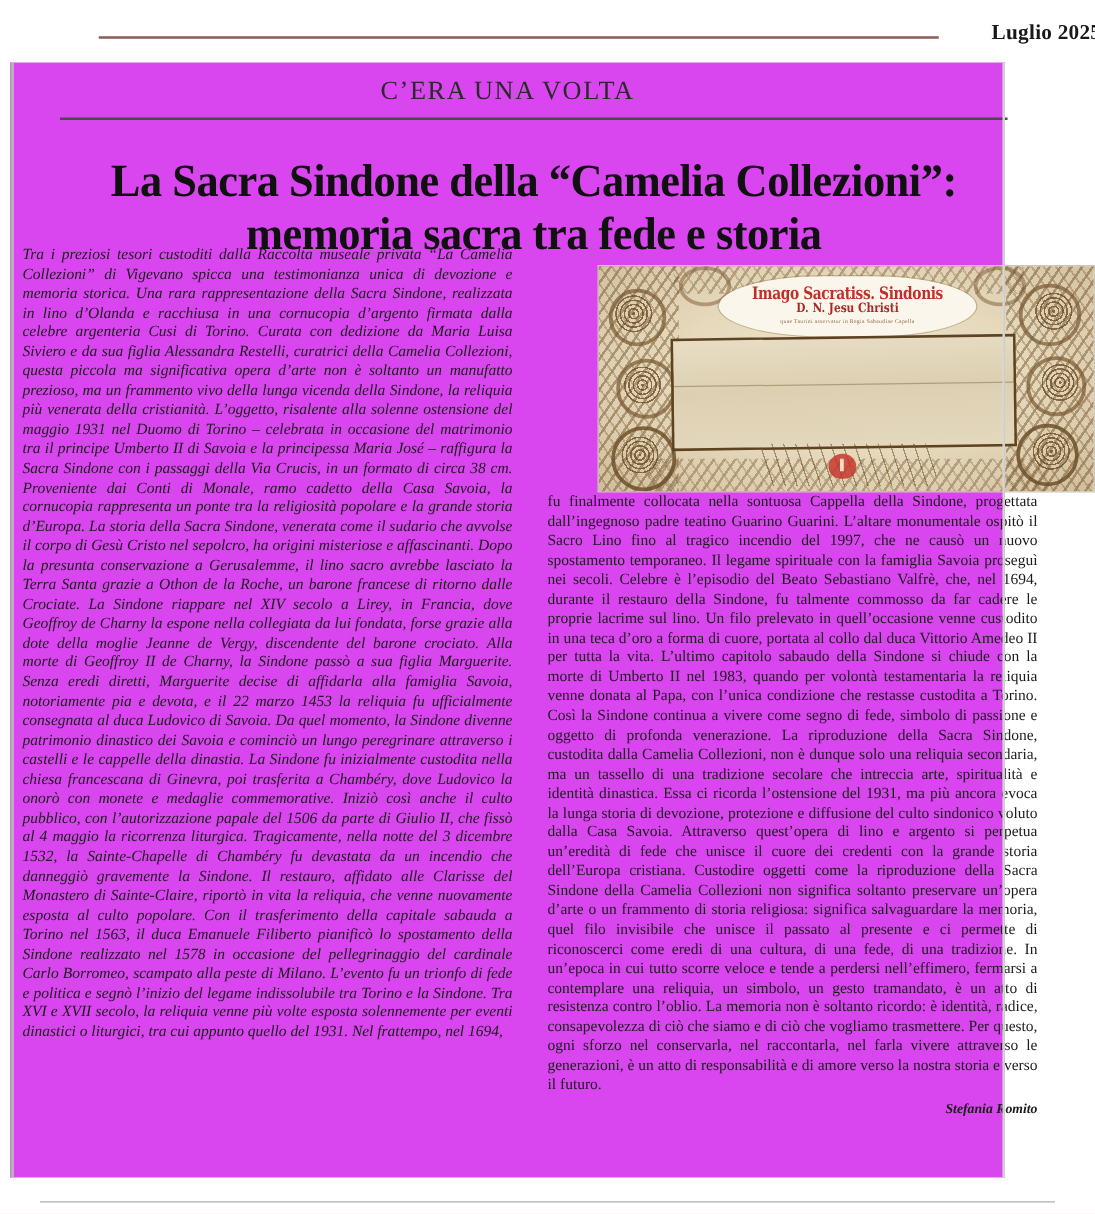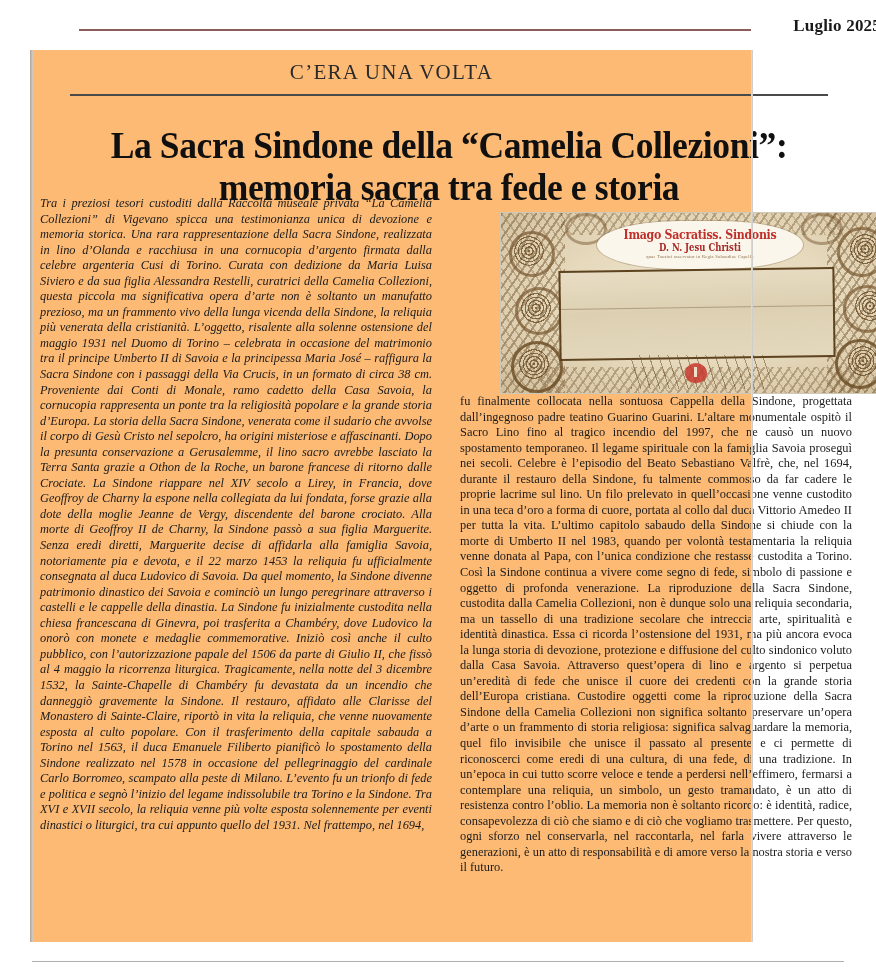--- a/index.html
+++ b/index.html
@@ -39,25 +39,25 @@
     font-size: 17px;
     font-weight: bold;
     letter-spacing: 0.2px;
     color: #191919;
     white-space: nowrap;
   }
 
   
   .paper {
     position: absolute;
-    left: 30px;
+    left: 8px;
     top: 50px;
-    width: 723px;
+    width: 796px;
     height: 892px;
-    background: #fdba74;
+    background: #d946ef;
   }
   .paper::before {
     
     content: "";
     position: absolute;
     left: 0; top: 0;
     width: 3px; height: 100%;
     background: linear-gradient(to right, #9e9e9e, #d2d2d2);
     opacity: .85;
   }
@@ -333,18 +333,21 @@
       <div class="rays"></div>
       <div class="heart"></div>
     </figure>
 
     <div class="col col-left">
       <p>Tra i preziosi tesori custoditi dalla Raccolta museale privata “La Camelia Collezioni” di Vigevano spicca una testimonianza unica di devozione e memoria storica. Una rara rappresentazione della  Sacra Sindone, realizzata in lino d’Olanda e racchiusa in una cornucopia d’argento firmata dalla  celebre argenteria Cusi di Torino. Curata con dedizione da Maria Luisa Siviero e da sua figlia  Alessandra Restelli, curatrici della Camelia Collezioni, questa piccola ma significativa opera d’arte  non è soltanto un manufatto prezioso, ma un frammento vivo della lunga vicenda della Sindone, la  reliquia più venerata della cristianità. L’oggetto, risalente alla solenne ostensione del maggio 1931  nel Duomo di Torino – celebrata in occasione del matrimonio tra il principe Umberto II di Savoia e  la principessa Maria José – raffigura la Sacra Sindone con i passaggi della Via Crucis, in un formato  di circa 38 cm. Proveniente dai Conti di Monale, ramo cadetto della Casa Savoia, la cornucopia  rappresenta un ponte tra la religiosità popolare e la grande storia d’Europa. La storia della Sacra Sindone, venerata come il sudario che avvolse il corpo di Gesù Cristo nel sepolcro, ha origini  misteriose e affascinanti. Dopo la presunta conservazione a Gerusalemme, il lino sacro avrebbe  lasciato la Terra Santa grazie a Othon de la Roche, un barone francese di ritorno dalle Crociate. La  Sindone riappare nel XIV secolo a Lirey, in Francia, dove Geoffroy de Charny la espone nella  collegiata da lui fondata, forse grazie alla dote della moglie Jeanne de Vergy, discendente del  barone crociato. Alla morte di Geoffroy II de Charny, la Sindone passò a sua figlia Marguerite.  Senza eredi diretti, Marguerite decise di affidarla alla famiglia Savoia, notoriamente pia e devota, e  il 22 marzo 1453 la reliquia fu ufficialmente consegnata al duca Ludovico di Savoia. Da quel  momento, la Sindone divenne patrimonio dinastico dei Savoia e cominciò un lungo peregrinare attraverso i castelli e le cappelle della dinastia. La Sindone fu inizialmente custodita nella chiesa  francescana di Ginevra, poi trasferita a Chambéry, dove Ludovico la onorò con monete e medaglie  commemorative. Iniziò così anche il culto pubblico, con l’autorizzazione papale del 1506 da parte  di Giulio II, che fissò al 4 maggio la ricorrenza liturgica. Tragicamente, nella notte del 3 dicembre  1532, la Sainte-Chapelle di Chambéry fu devastata da un incendio che danneggiò gravemente la  Sindone. Il restauro, affidato alle Clarisse del Monastero di Sainte-Claire, riportò in vita la reliquia,  che venne nuovamente esposta al culto popolare. Con il trasferimento della capitale sabauda a  Torino nel 1563, il duca Emanuele Filiberto pianificò lo spostamento della Sindone realizzato nel  1578 in occasione del pellegrinaggio del cardinale Carlo Borromeo, scampato alla peste di Milano.  L’evento fu un trionfo di fede e politica e segnò l’inizio del legame indissolubile tra Torino e la  Sindone. Tra XVI e XVII secolo, la reliquia venne più volte esposta solennemente per eventi  dinastici o liturgici, tra cui appunto quello del 1931. Nel frattempo, nel 1694,</p>
     </div>
 
     <div class="col col-right" style="top:198px; height:537px;">
       <p>fu finalmente  collocata nella sontuosa Cappella della Sindone, progettata dall’ingegnoso padre teatino Guarino  Guarini. L’altare monumentale ospitò il Sacro Lino fino al tragico incendio del 1997, che ne causò  un nuovo spostamento temporaneo. Il legame spirituale con la famiglia Savoia proseguì nei secoli.  Celebre è l’episodio del Beato Sebastiano Valfrè, che, nel 1694, durante il restauro della Sindone,  fu talmente commosso da far cadere le proprie lacrime sul lino. Un filo prelevato in quell’occasione  venne custodito in una teca d’oro a forma di cuore, portata al collo dal duca Vittorio Amedeo II per  tutta la vita. L’ultimo capitolo sabaudo della Sindone si chiude con la morte di Umberto II nel 1983,  quando per volontà testamentaria la reliquia venne donata al Papa, con l’unica condizione che  restasse custodita a Torino. Così la Sindone continua a vivere come segno di fede, simbolo di passione e oggetto di profonda venerazione. La riproduzione della Sacra Sindone, custodita dalla  Camelia Collezioni, non è dunque solo una reliquia secondaria, ma un tassello di una tradizione  secolare che intreccia arte, spiritualità e identità dinastica. Essa ci ricorda l’ostensione del 1931, ma  più ancora evoca la lunga storia di devozione, protezione e diffusione del culto sindonico voluto  dalla Casa Savoia. Attraverso quest’opera di lino e argento si perpetua un’eredità di fede che unisce  il cuore dei credenti con la grande storia dell’Europa cristiana. Custodire oggetti come la  riproduzione della Sacra Sindone della Camelia Collezioni non significa soltanto preservare  un’opera d’arte o un frammento di storia religiosa: significa salvaguardare la memoria, quel filo invisibile che unisce il passato al presente e ci permette di riconoscerci come eredi di una cultura, di  una fede, di una tradizione. In un’epoca in cui tutto scorre veloce e tende a perdersi nell’effimero,  fermarsi a contemplare una reliquia, un simbolo, un gesto tramandato, è un atto di resistenza contro l’oblio. La memoria non è soltanto ricordo: è identità, radice, consapevolezza di ciò che siamo e di  ciò che vogliamo trasmettere. Per questo, ogni sforzo nel conservarla, nel raccontarla, nel farla  vivere attraverso le generazioni, è un atto di responsabilità e di amore verso la nostra storia e verso  il futuro.</p>
+      <div class="byline-wrap">
+        <span class="byline">Stefania Romito</span>
+      </div>
     </div>
 
   </div>
 </div>
 
 <div class="bottom-rule"></div>
 
 </body></html>

